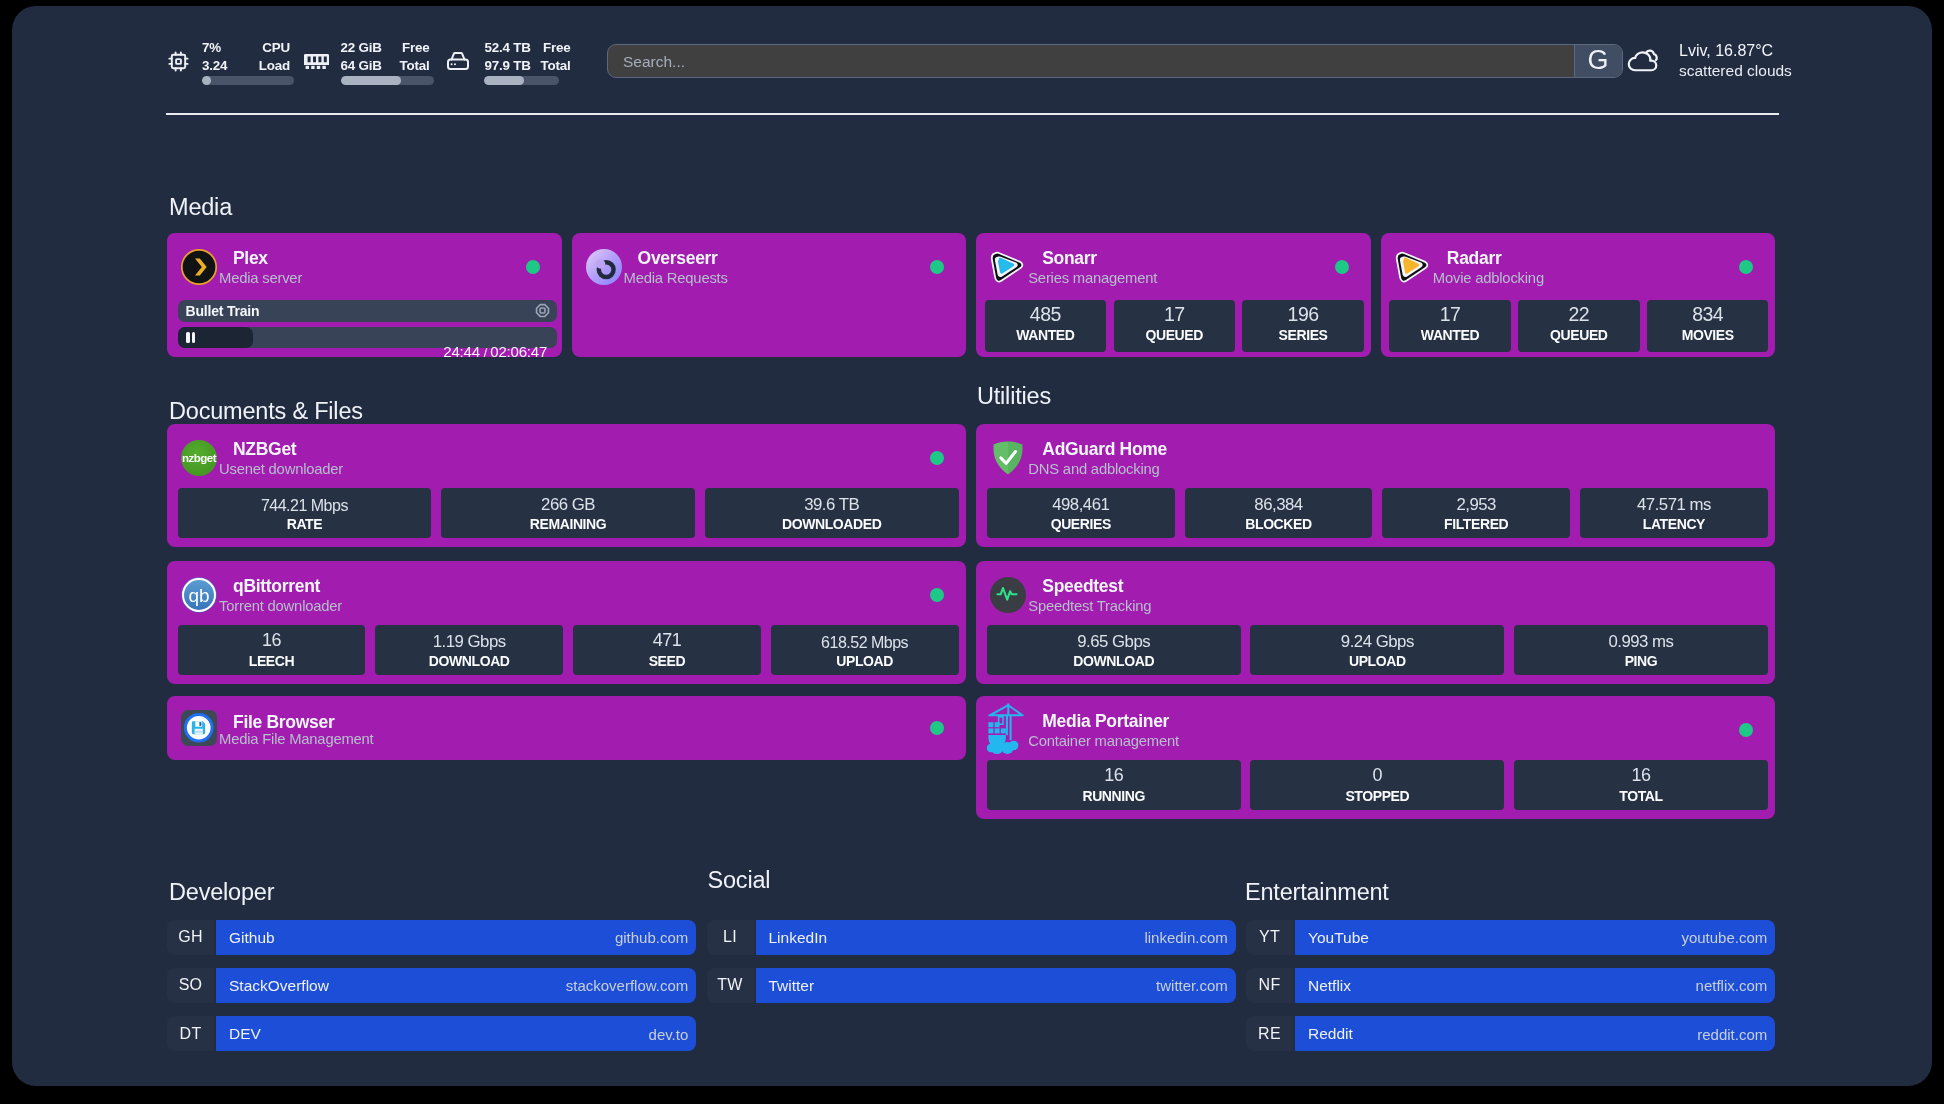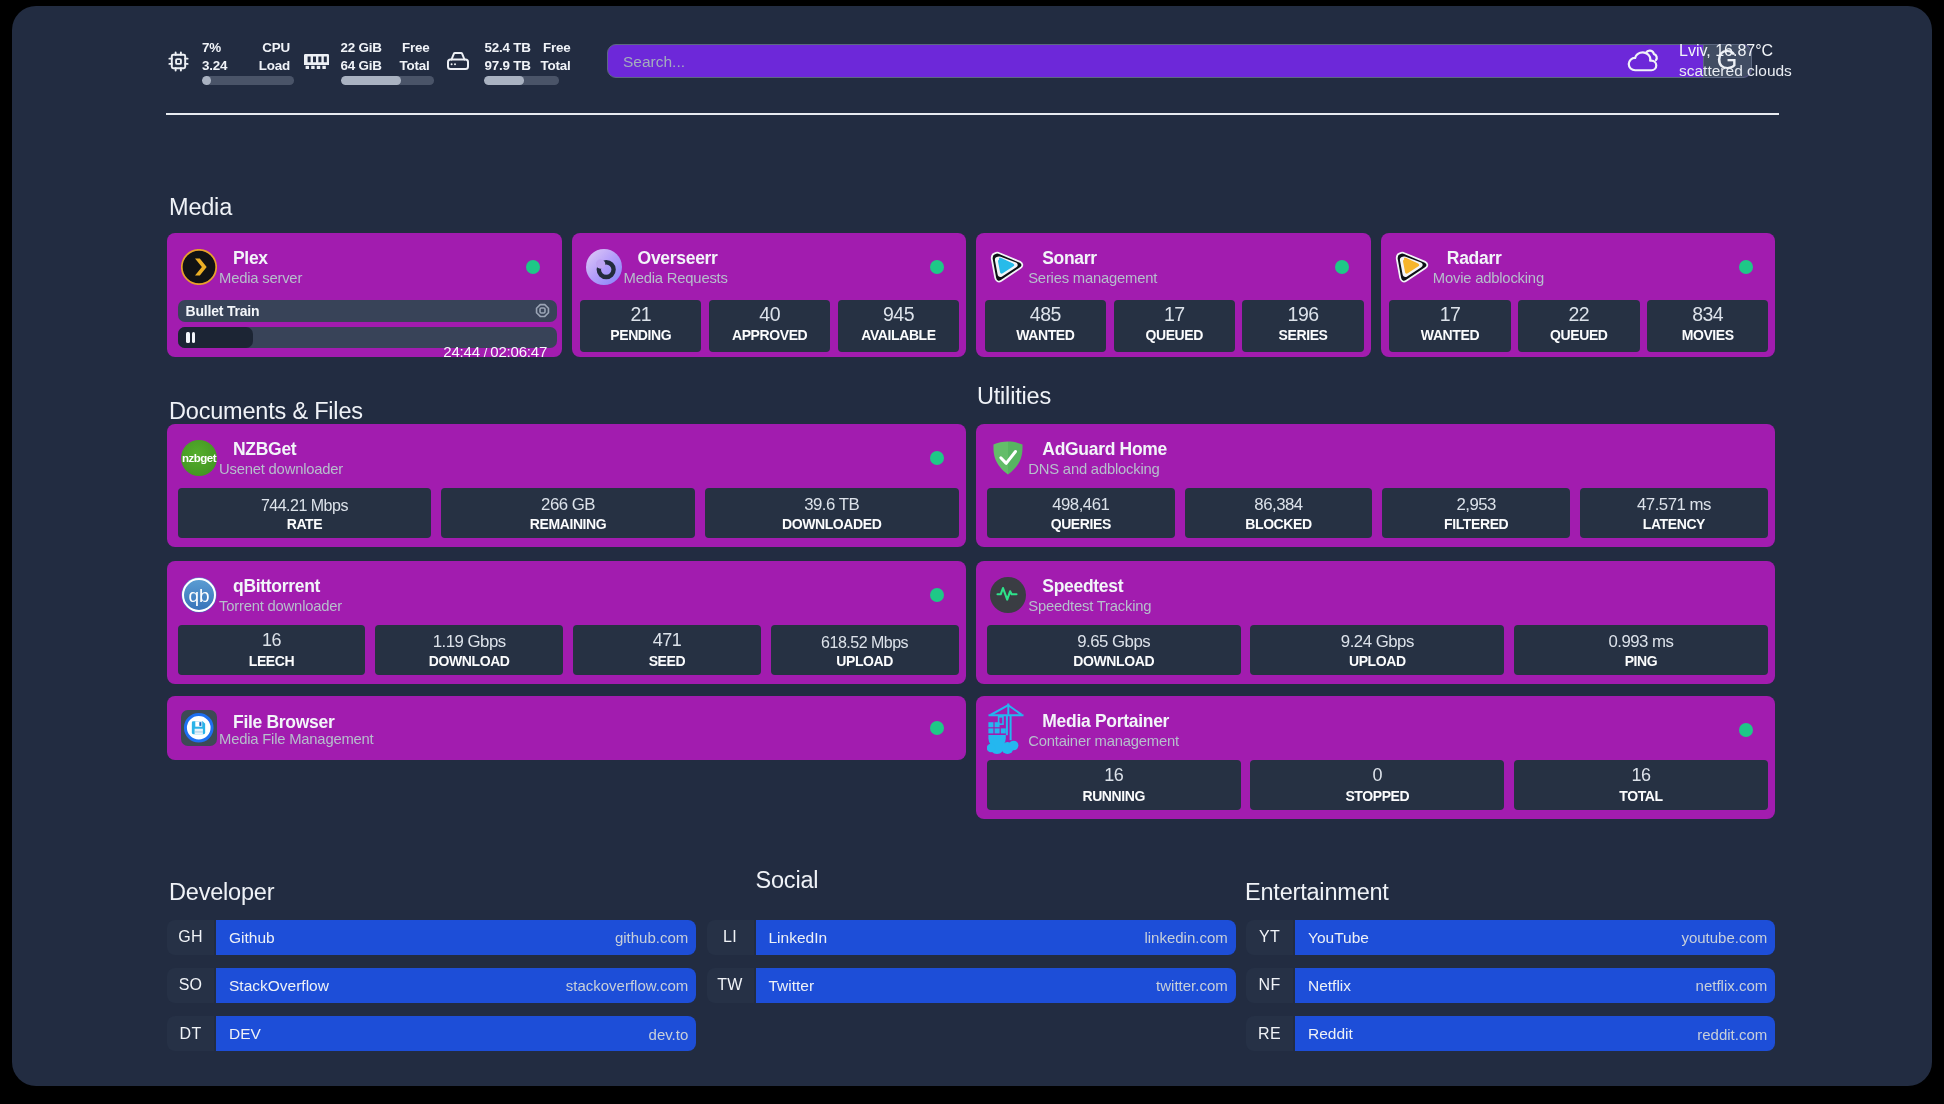--- a/index.html
+++ b/index.html
@@ -83,40 +83,40 @@
   <path d="M4.6 12.3 h0.01 M8 12.3 h0.01"></path>
 </svg>
 <div class="tnum" style="left:484.5px; top:38.6px;">52.4 TB</div>
 <div class="tnum" style="left:484.5px; top:57.1px;">97.9 TB</div>
 <div class="tlab" style="left:430.5px; top:38.6px;">Free</div>
 <div class="tlab" style="left:430.5px; top:57.1px;">Total</div>
 <div class="pbar" style="left:484px; top:76.2px; width:74.5px;">
     <div class="pfill" style="width:40px;"></div>
   </div>
 
-<div class="abs" style="left:607px; top:43.5px; width:1145px; height:34px; background:#6d28d9; border:1.5px solid #5c6880; border-radius:9px;">
+<div class="abs" style="left:607px; top:43.5px; width:1016px; height:34px; background:#404040; border:1.5px solid #5c6880; border-radius:9px;">
   <div class="abs" style="left:15px; top:8px; font-size:15.5px; color:#a4adbd;">Search...</div>
   <div class="abs" style="right:0; top:0; width:48px; height:32px; background:#414d63; border-left:1.5px solid #5c6880; border-radius:0 8px 8px 0;"></div>
   <div class="abs" style="right:0; top:0; width:48px; height:32px; text-align:center; font-size:27px; line-height:30px; font-weight:400; color:#eef1f6;">G</div>
 </div>
 
 <svg class="abs" style="left:1626px; top:43px;" width="33" height="33" viewBox="0 0 24 24" fill="none" stroke="#f0f3f8" stroke-width="1.6" stroke-linecap="round" stroke-linejoin="round">
   <path d="M6.66 18.5 c-2.57 0 -4.66 -2 -4.66 -4.48 c0 -2.48 2.09 -4.48 4.66 -4.48 c0.39 -1.76 1.79 -3.2 3.67 -3.77 c1.88 -0.57 3.96 -0.19 5.44 1 c1.49 1.19 2.16 3 1.77 4.77 h0.99 c1.91 0 3.47 1.56 3.47 3.49 c0 1.92 -1.55 3.47 -3.46 3.47 Z" transform="translate(0,1.3)"></path>
   <path d="M14.5 5.9 a3.1 3.1 0 0 1 5.8 0.9 a2.7 2.7 0 0 1 1.5 4.3" transform="translate(0,1.3)"></path>
 </svg>
 <div class="abs" style="left:1679px; top:41.5px; font-size:16px; line-height:17px; font-weight:500; color:#f2f5f9;">Lviv, 16.87°C</div>
 <div class="abs" style="left:1679px; top:61.5px; font-size:15.5px; line-height:17px; font-weight:400; color:#e8ecf2;">scattered clouds</div>
 
 <div class="abs" style="left:166px; top:112.5px; width:1613px; height:2px; background:#e8ebf0;"></div>
 
 <div class="sect" style="left:169px; top:193.6px;">Media</div>
 <div class="sect" style="left:169px; top:398px;">Documents &amp; Files</div>
 <div class="sect" style="left:977px; top:382.6px;">Utilities</div>
 <div class="sect" style="left:169px; top:879px;">Developer</div>
-<div class="sect" style="left:707.5px; top:867px;margin-left:48px;">Social</div>
+<div class="sect" style="left:707.5px; top:867px;">Social</div>
 <div class="sect" style="left:1245px; top:879px;">Entertainment</div>
 
 <div class="card" style="left:167px; top:233px; width:394.6px; height:123.5px;">
   <svg class="logo" viewBox="0 0 36 36">
     <circle cx="18" cy="18" r="17.2" fill="#111214" stroke="#e8a02b" stroke-width="1.7"></circle>
     <path d="M14 9.4 h4.8 l6.9 8.6 -6.9 8.6 h-4.8 l6.9-8.6 Z" fill="#ebaf25"></path>
   </svg>
   <div class="t1">Plex</div>
   <div class="t2">Media server</div>
   <div class="dot"></div>
@@ -148,34 +148,20 @@
           <stop offset="1" stop-color="#7864ef"></stop>
       </linearGradient>
     </defs>
     <circle cx="18" cy="18" r="18" fill="url(#ovr)"></circle>
     <circle cx="20.2" cy="20.6" r="7.4" fill="none" stroke="#222b3d" stroke-width="4.4"></circle>
     <circle cx="14.6" cy="15" r="4.7" fill="#bea4f2"></circle>
   </svg>
   <div class="t1">Overseerr</div>
   <div class="t2">Media Requests</div>
   <div class="dot"></div>
-  <div class="stats stats-sm">
-    <div class="box">
-        <div class="bv">21</div>
-        <div class="bl">PENDING</div>
-      </div>
-    <div class="box">
-        <div class="bv">40</div>
-        <div class="bl">APPROVED</div>
-      </div>
-    <div class="box">
-        <div class="bv">945</div>
-        <div class="bl">AVAILABLE</div>
-      </div>
-  </div>
 </div>
 
 <div class="card" style="left:976.2px; top:233px; width:394.6px; height:123.5px;">
   <svg class="logo" viewBox="0 0 36 36">
     <g transform="rotate(-5 18 18) translate(18 18) scale(1.12) translate(-18 -18)">
     <path d="M7.2 4.9 C4.5 5.6 4 8 4.3 10.5 l1.5 16.2 c0.3 2.9 2.6 4.4 5.2 3 L29 19.9 c2.5-1.4 2.6-3.9 0.2-5.5 L11.5 5.1 c-1.6-1-3.1-0.7-4.3-0.2 Z" fill="#0c1016" stroke="#f2f4f7" stroke-width="1.6"></path>
     <path d="M10 9.5 c-1.3 0.4-1.7 1.5-1.5 2.9 l1 10.3 c0.2 1.9 1.7 2.8 3.3 1.9 l11.3-6.1 c1.6-0.9 1.6-2.5 0.1-3.5 L13 9.7 c-1.1-0.7-2.2-0.5-3-0.2 Z" fill="#f2f4f7" transform="translate(17 17) scale(1.18) translate(-17 -17)"></path>
     <path d="M12 12 c-0.7 0.2-0.9 0.8-0.8 1.6 l0.7 7 c0.1 1.1 0.9 1.6 1.8 1 l7.7-4.1 c0.9-0.5 0.9-1.4 0-2 l-7.8-4.4 c-0.6-0.4-1.2-0.3-1.6-0.1 Z" fill="#26bbea" transform="translate(16.5 16.5) scale(1.3) translate(-16.5 -16.5)"></path>
     </g>
   </svg>

